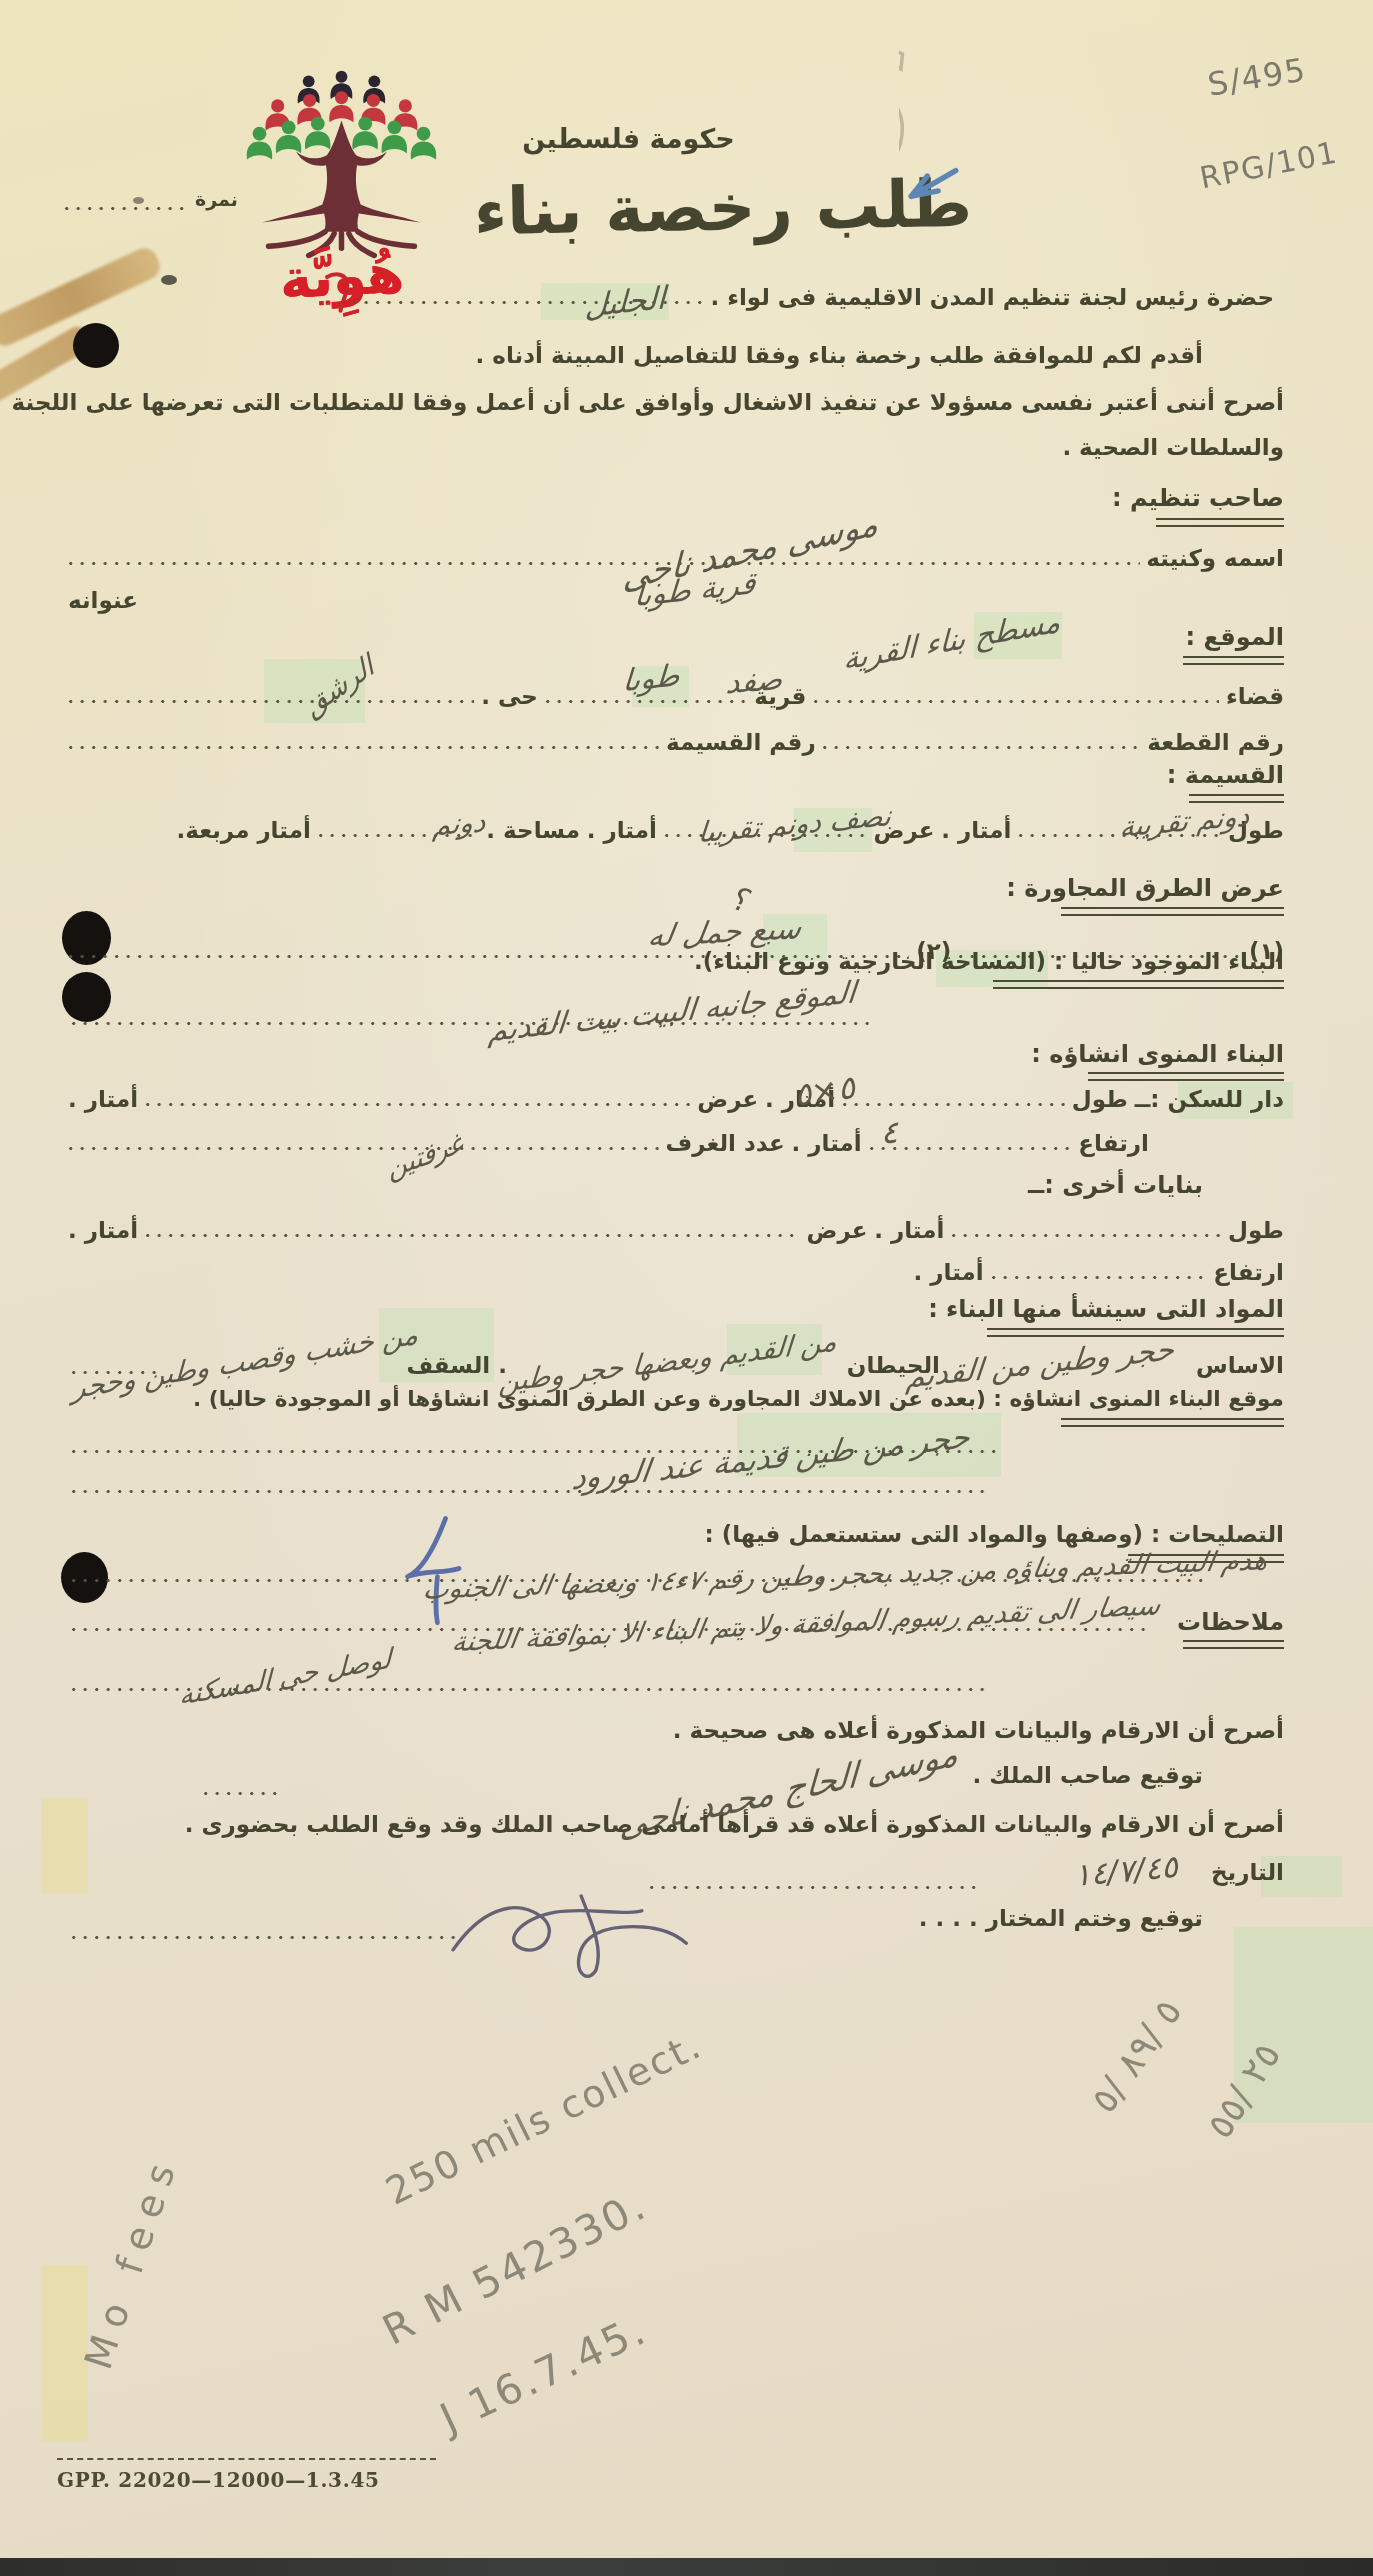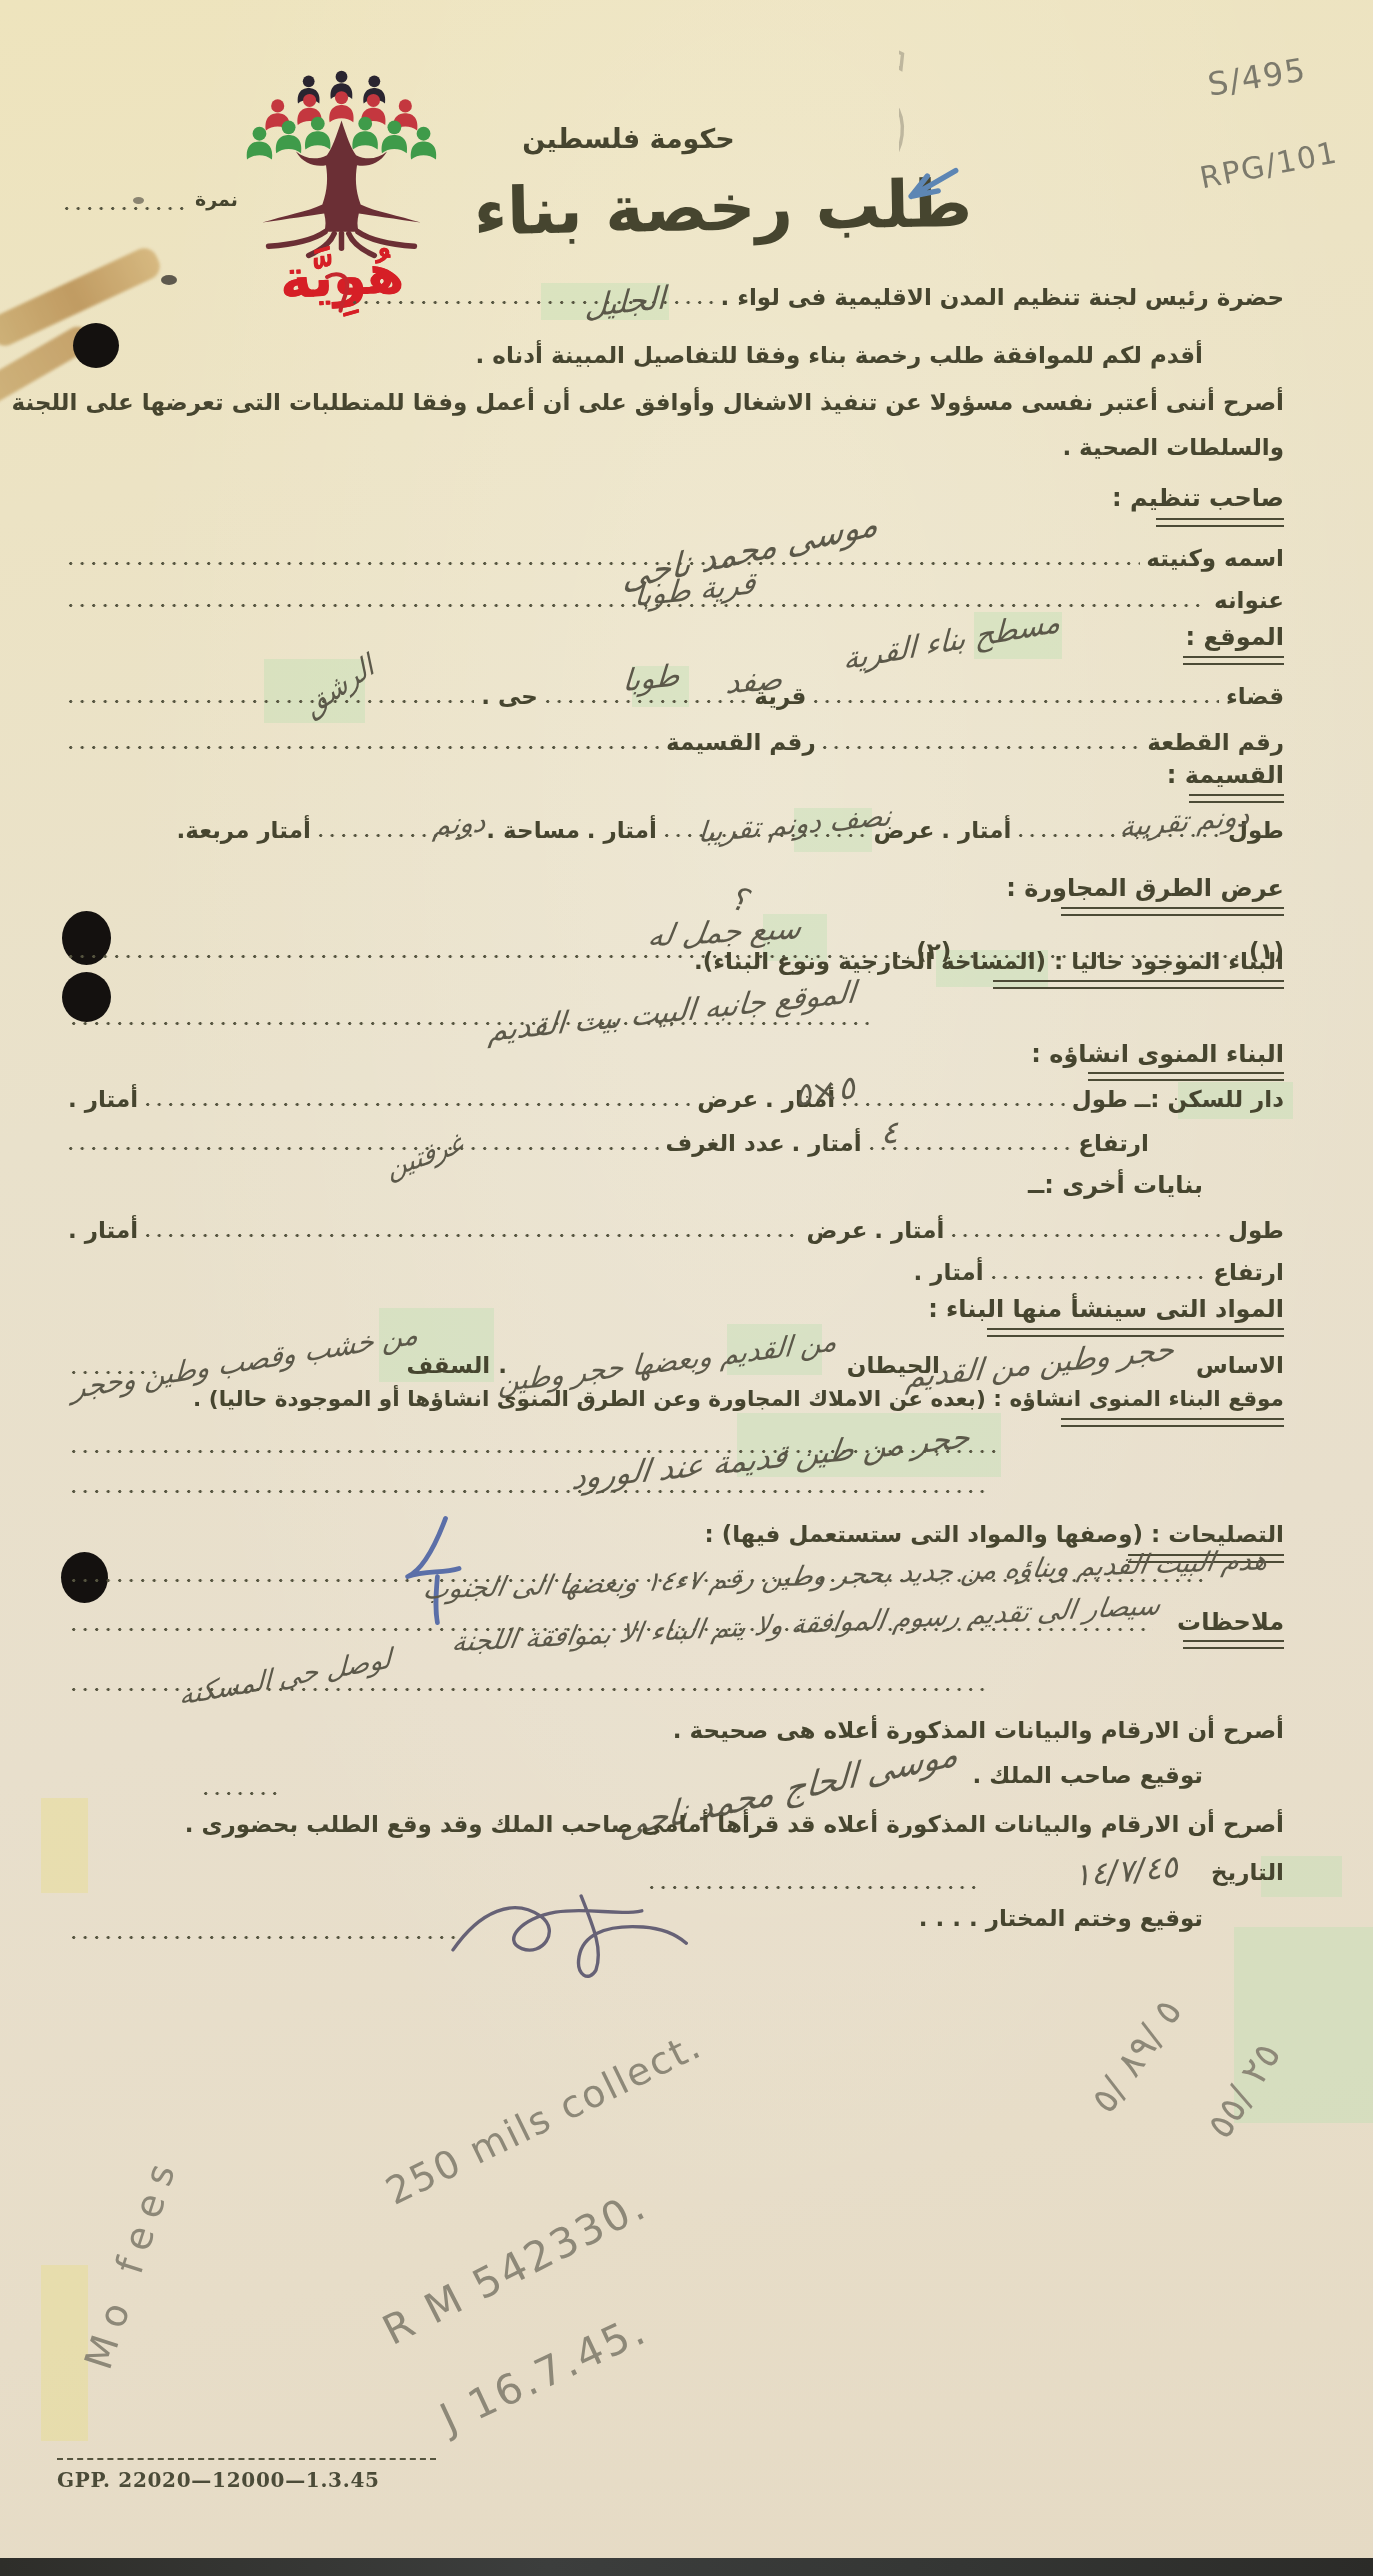--- a/index.html
+++ b/index.html
@@ -124,40 +124,40 @@
 
   <div class="pencil" style="left:1205px;top:66px;font-size:32px;transform:rotate(-9deg);letter-spacing:1.4px;color:#7c7a6c;">S/495</div>
   <div class="pencil" style="left:1197px;top:161px;font-size:30px;transform:rotate(-11deg);letter-spacing:1.4px;color:#7c7a6c;">RPG/101</div>
 
   <div class="abs" style="left:323px;top:270px;">
     <svg width="31" height="45" viewBox="0 0 46 66">
       <path d="M6,10 C20,2 36,6 36,22 C36,36 28,46 26,60" stroke="#c5272d" stroke-width="6" fill="none" stroke-linecap="round"></path>
     </svg>
   </div>
 
-  <div class="row" style="top:284px;right:89px;left:352px;">
+  <div class="row" style="top:284px;right:99px;left:352px;">
     <span class="lbl">حضرة رئيس لجنة تنظيم المدن الاقليمية فى لواء .</span>
     <div class="dots"></div>
   </div>
   <div class="hw" style="right:707px;top:279px;font-size:31px;transform:rotate(-6deg) skewX(-8deg);">الجليل</div>
 
   <div class="abs lbl" style="right:89px;top:389px;">أصرح أننى أعتبر نفسى مسؤولا عن تنفيذ الاشغال وأوافق على أن أعمل وفقا للمتطلبات التى تعرضها على اللجنة</div>
   <div class="abs lbl" style="right:170px;top:342px;">أقدم لكم للموافقة طلب رخصة بناء وفقا للتفاصيل المبينة أدناه .</div>
   <div class="abs lbl" style="right:89px;top:434px;">والسلطات الصحية .</div>
 
   <div class="sec" style="right:89px;top:484px;">صاحب تنظيم :</div>
   <div class="rule2" style="right:89px;top:518px;width:128px;"></div>
 
   <div class="row" style="top:545px;right:89px;left:68px;">
     <span class="lbl">اسمه وكنيته</span>
     <div class="dots"></div>
   </div>
   <div class="hw" style="right:494px;top:502px;font-size:34px;transform:rotate(-12deg) skewX(-14deg);">موسى محمد ناجى</div>
 
-  <div class="row" style="top:587px;right:89px;left:68px;">
+  <div class="row" style="top:587px;right:89px;left:68px;flex-direction:column;">
     <span class="lbl">عنوانه</span>
     <div class="dots"></div>
   </div>
   <div class="hw" style="right:616px;top:565px;font-size:30px;transform:rotate(-6deg) skewX(-10deg);">قرية طوبا</div>
 
   <div class="sec" style="right:89px;top:623px;">الموقع :</div>
   <div class="rule2" style="right:89px;top:656px;width:101px;"></div>
   <div class="hw" style="right:312px;top:603px;font-size:30px;transform:rotate(-10deg) skewX(-12deg);">مسطح بناء القرية</div>
 
   <div class="row" style="top:683px;right:89px;left:68px;">

